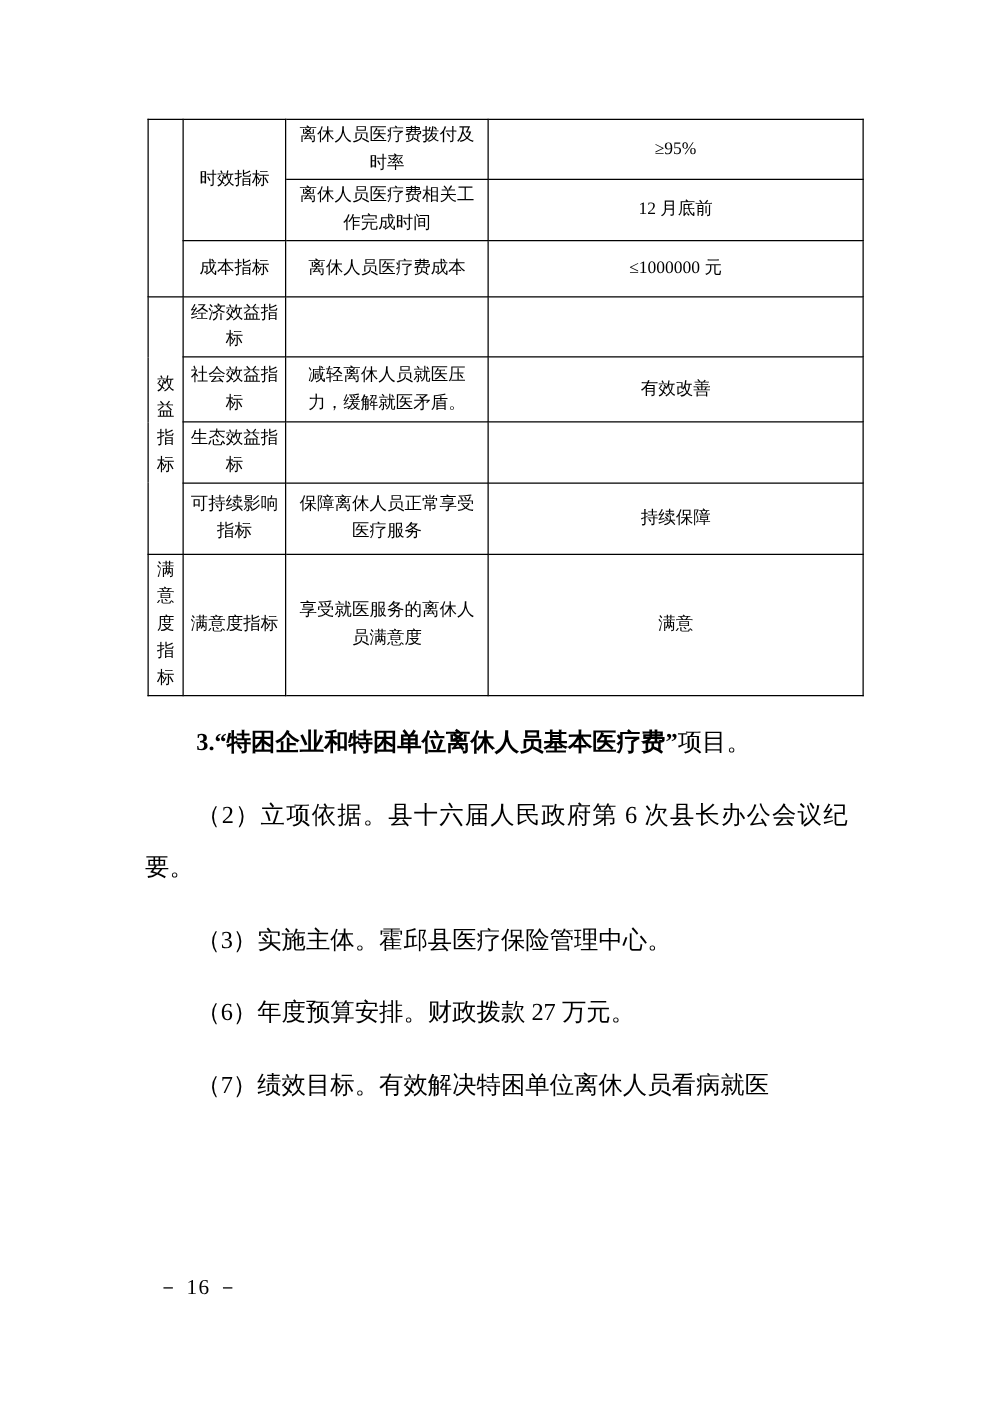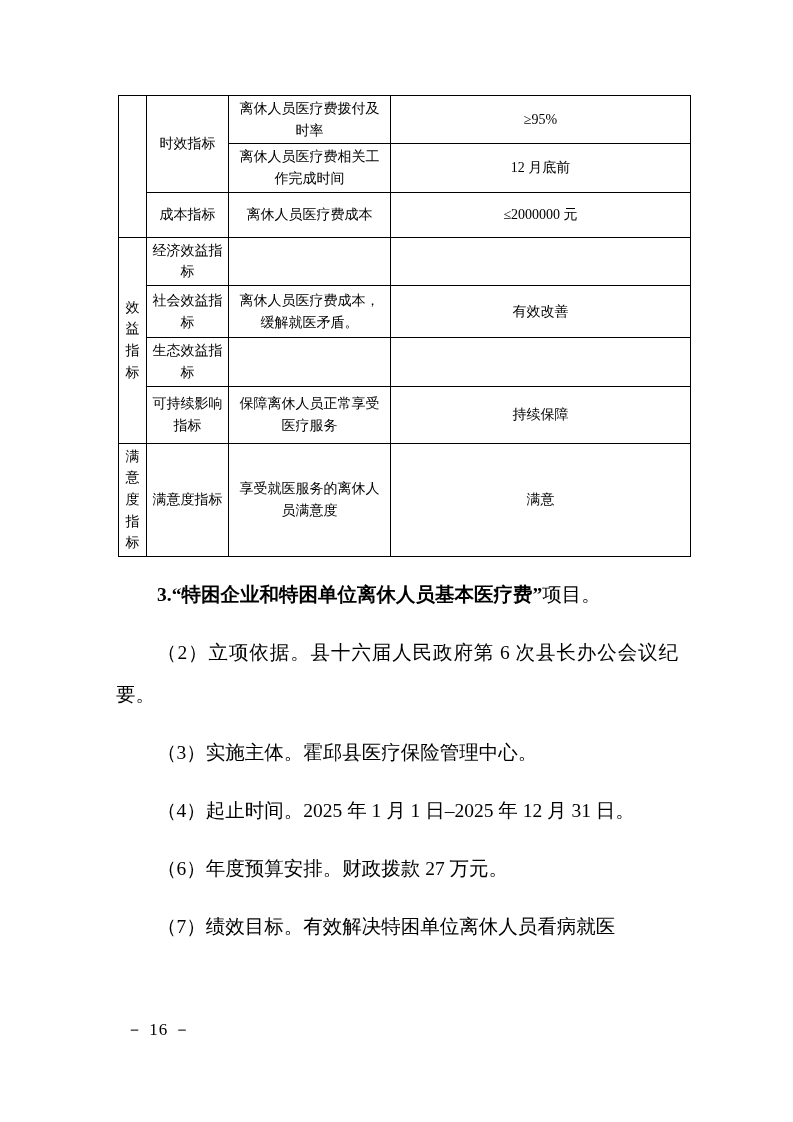--- a/index.html
+++ b/index.html
@@ -81,31 +81,31 @@
       <td>离休人员医疗费拨付及时率</td>
       <td class="val">≥95%</td>
     </tr>
     <tr style="height:45px">
       <td>离休人员医疗费相关工作完成时间</td>
       <td class="val">12 月底前</td>
     </tr>
     <tr style="height:45px">
       <td>成本指标</td>
       <td>离休人员医疗费成本</td>
-      <td class="val">≤2000000 元</td>
+      <td class="val">≤1000000 元</td>
     </tr>
     <tr style="height:48px">
       <td class="grp" rowspan="4">效益指标</td>
       <td>经济效益指标</td>
       <td></td>
       <td class="val"></td>
     </tr>
     <tr style="height:52px">
       <td>社会效益指标</td>
-      <td>离休人员医疗费成本，缓解就医矛盾。</td>
+      <td>减轻离休人员就医压力，缓解就医矛盾。</td>
       <td class="val">有效改善</td>
     </tr>
     <tr style="height:48px">
       <td>生态效益指标</td>
       <td></td>
       <td class="val"></td>
     </tr>
     <tr style="height:57px">
       <td>可持续影响指标</td>
       <td>保障离休人员正常享受医疗服务</td>
@@ -117,20 +117,19 @@
       <td>享受就医服务的离休人员满意度</td>
       <td class="val">满意</td>
     </tr>
   </tbody>
     </table>
 
   <div class="body-text">
     <p class="para"><span class="bold">3.</span><span class="bold">“特困企业和特困单位离休人员基本医疗费”</span><span>项目。</span></p>
     <p class="para">（2）立项依据。县十六届人民政府第 6 次县长办公会议纪要。</p>
     <p class="para">（3）实施主体。霍邱县医疗保险管理中心。</p>
-    <p class="para">（4）起止时间。2025 年 1 月 1 日–2025 年 12 月 31 日。</p>
     <p class="para">（6）年度预算安排。财政拨款 27 万元。</p>
     <p class="para">（7）绩效目标。有效解决特困单位离休人员看病就医</p>
   </div>
 
   <div class="page-number">－ 16 －</div>
 
 </div>
 
 </body></html>

